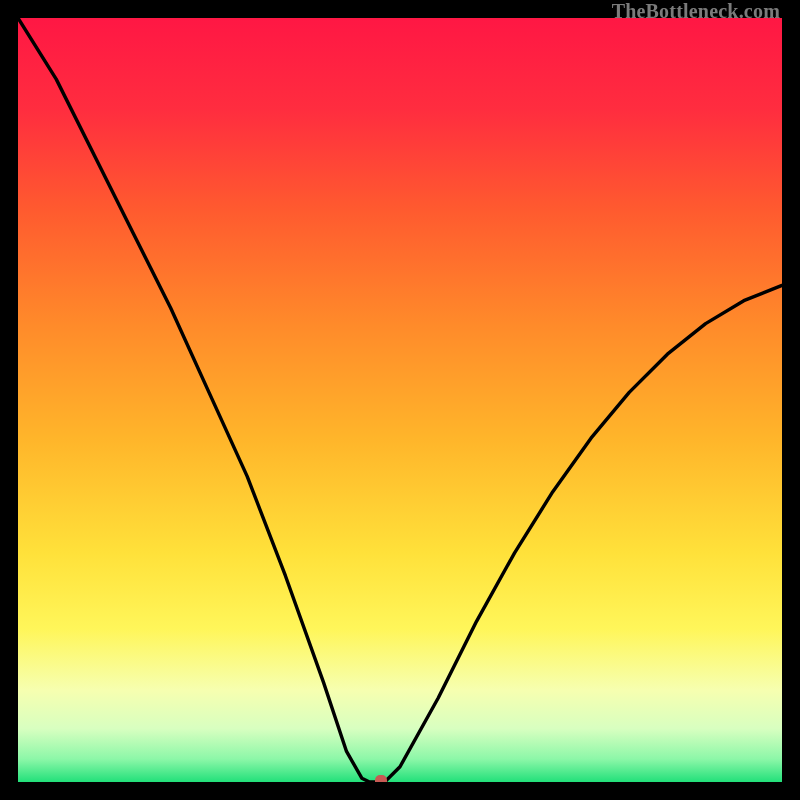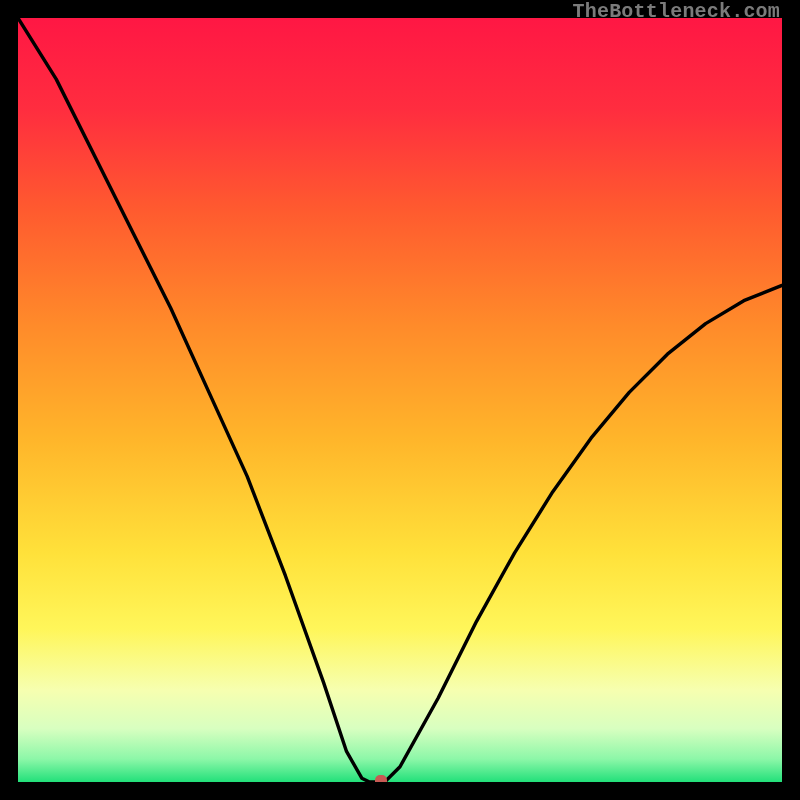--- a/index.html
+++ b/index.html
@@ -25,21 +25,21 @@
   .curve-svg {
     position: absolute;
     inset: 0;
     width: 100%;
     height: 100%;
   }
   .watermark {
     position: absolute;
     top: 0px;
     right: 20px;
-    font-family: Liberation Mono, monospace;
+    font-family: Liberation Serif, serif;
     font-size: 20px;
     font-weight: 600;
     color: #7b7b7b;
     letter-spacing: 0.2px;
   }
   .marker {
     position: absolute;
     width: 12px;
     height: 14px;
     border-radius: 5px;

